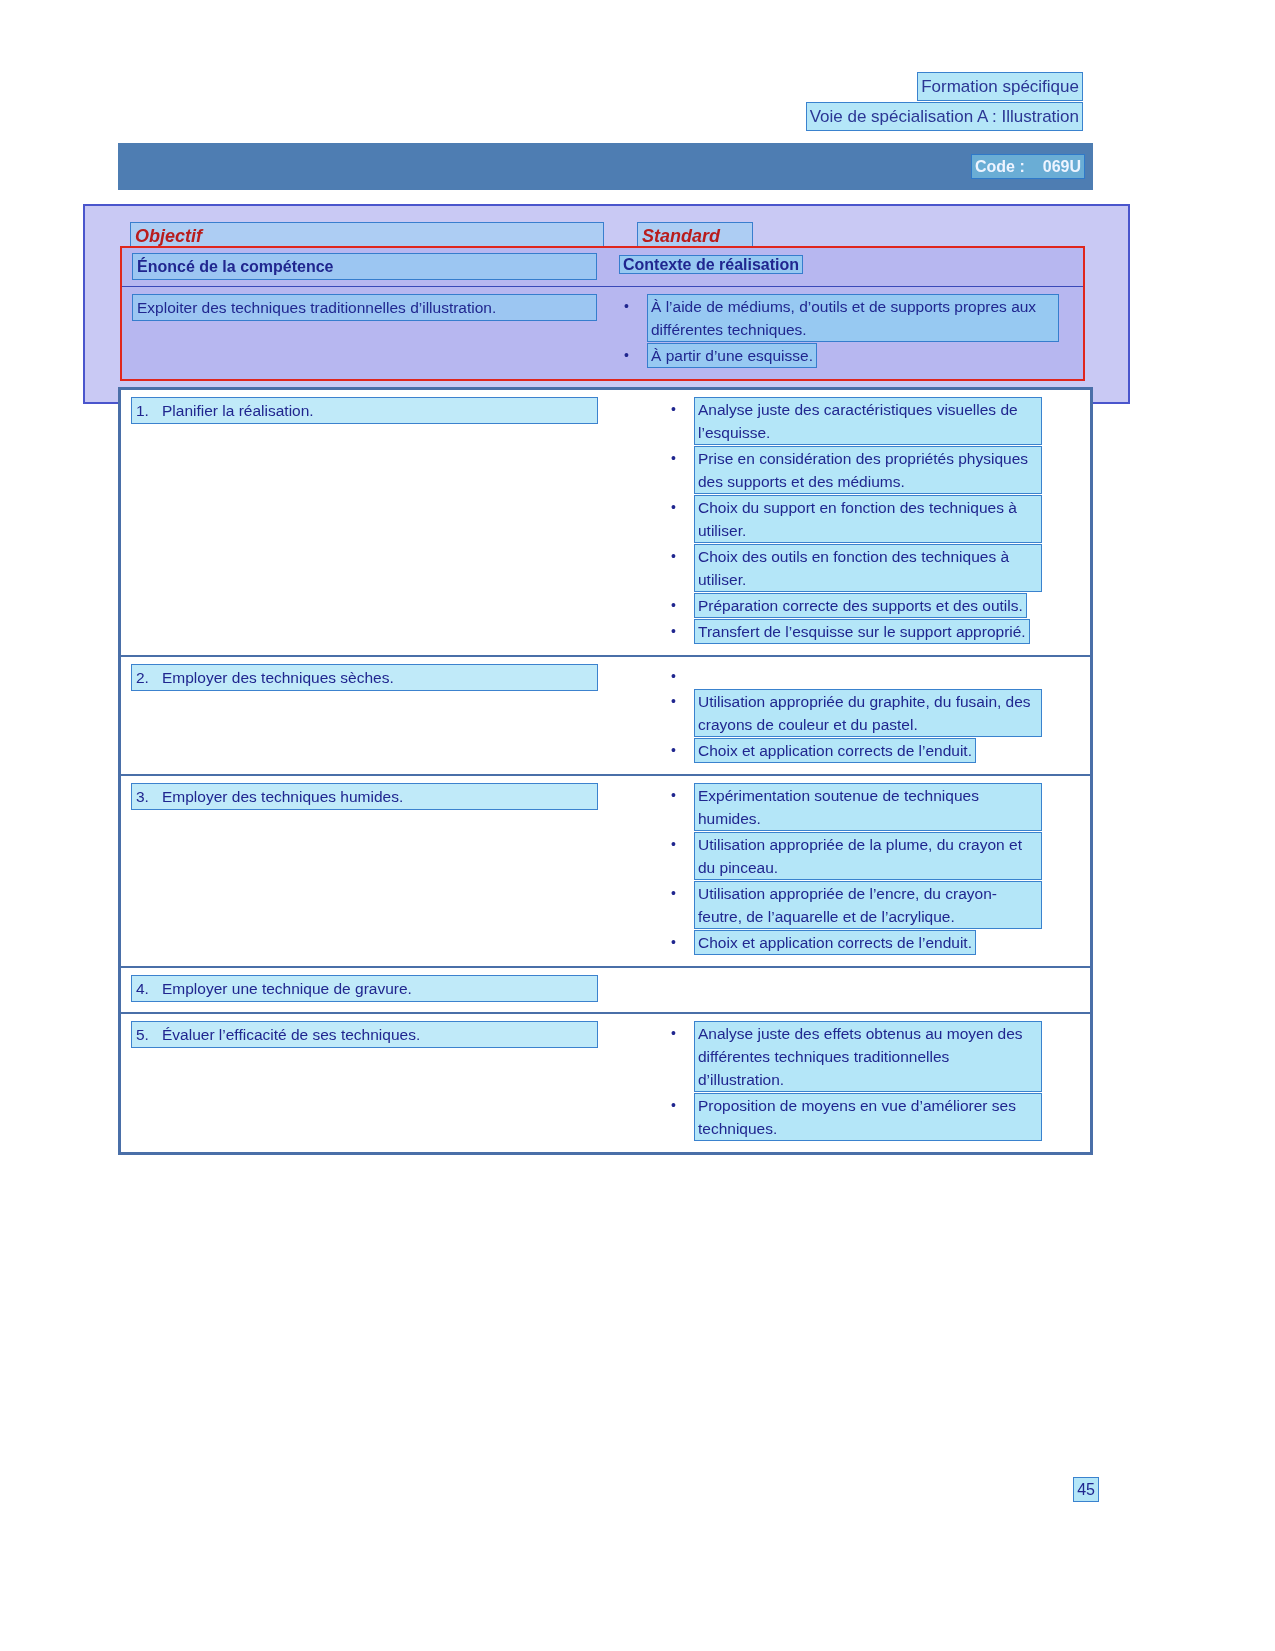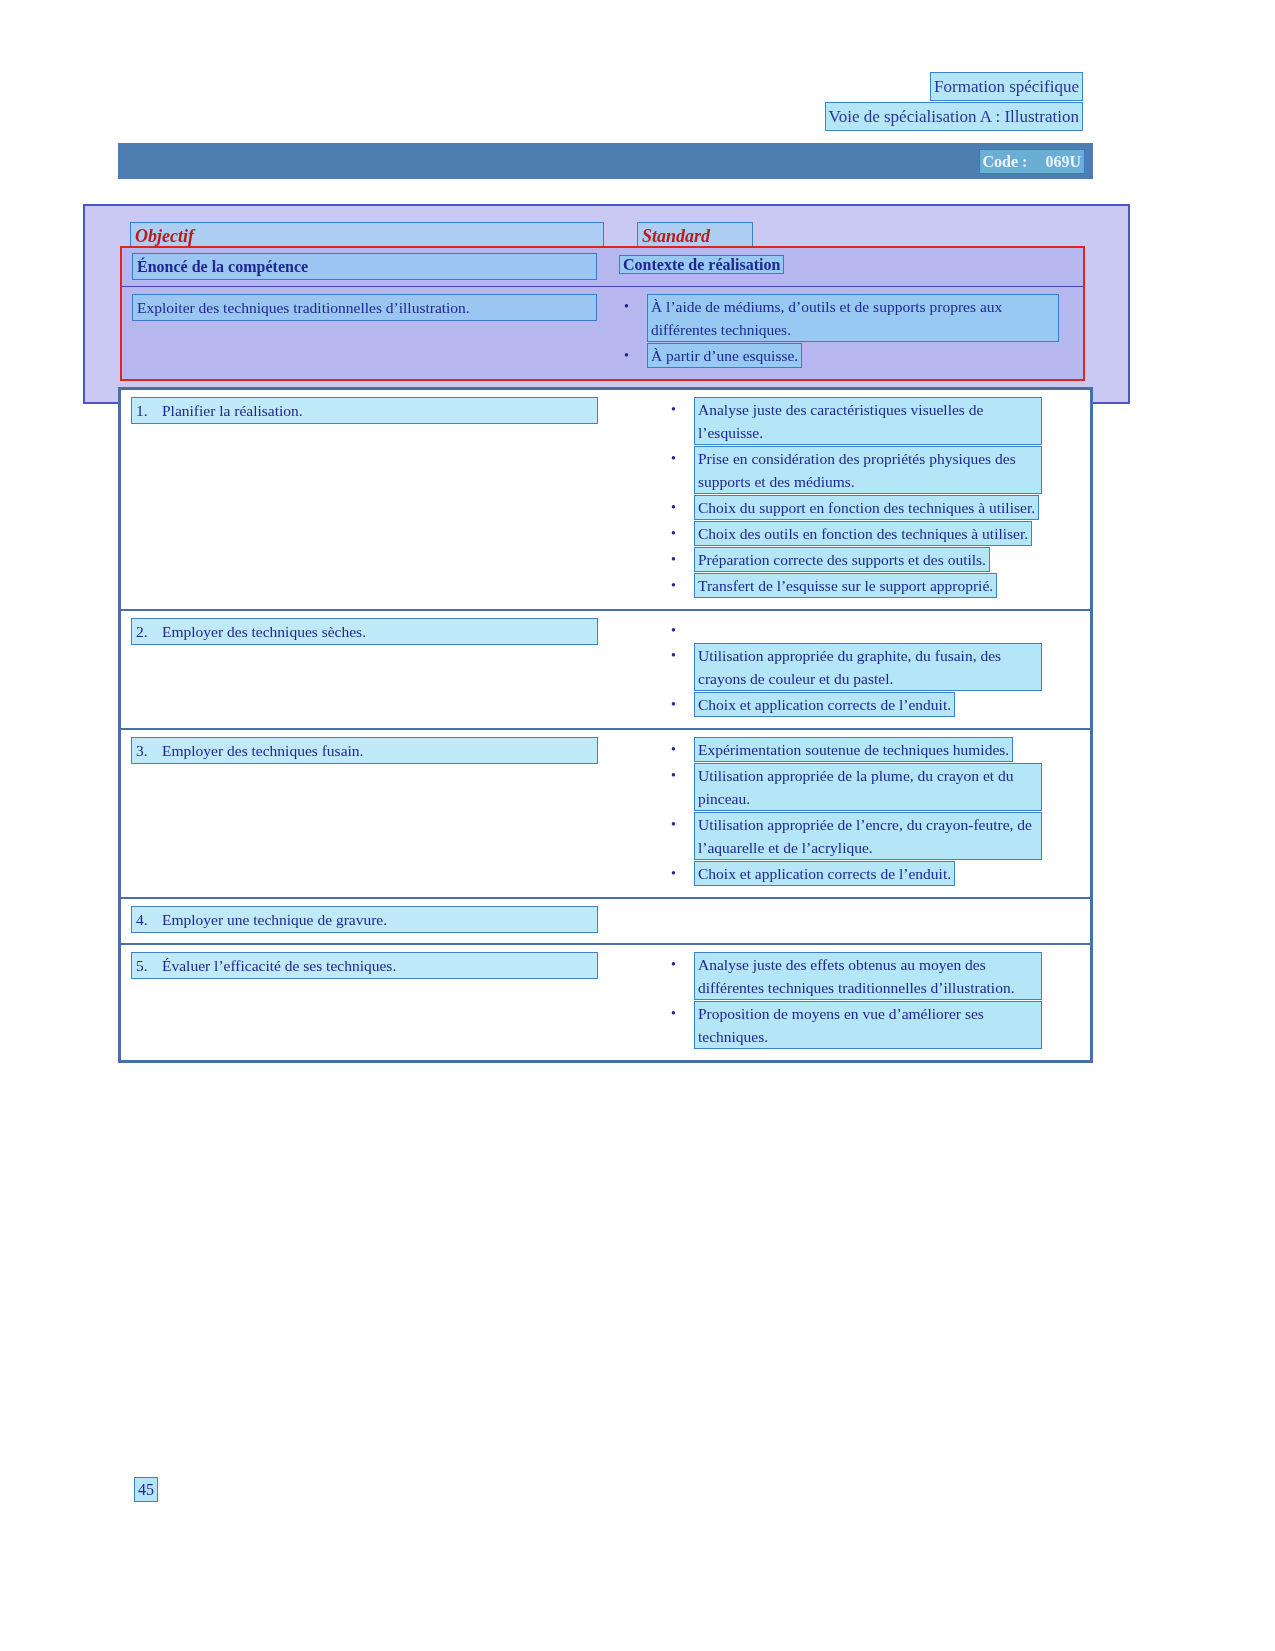--- a/index.html
+++ b/index.html
@@ -1,21 +1,21 @@
 <!DOCTYPE html>
 <html><head>
 <meta charset="utf-8">
 <style>
   html, body { margin: 0; padding: 0; background: #ffffff; }
   .page {
     position: relative;
     width: 1275px;
     height: 1651px;
     background: #ffffff;
-    font-family: Liberation Serif, serif;
+    font-family: Liberation Sans, sans-serif;
     color: #20268f;
     font-size: 15.5px;
     line-height: 23px;
     overflow: hidden;
   }
 
   
   .hl {
     background: rgba(130, 214, 243, 0.60);
     border: 1px solid rgba(37, 112, 199, 0.85);
@@ -43,21 +43,21 @@
   }
   .doc-header .line { margin-bottom: 1px; }
   .doc-header .hl { display: inline-block; }
 
   
   .code-bar {
     position: absolute;
     top: 143px;
     left: 118px;
     width: 975px;
-    height: 36px;
+    height: 47px;
     background: #4e7db2;
     display: flex;
     align-items: center;
     justify-content: flex-end;
     padding-right: 8px;
     box-sizing: border-box;
   }
   .code-bar .hl {
     color: #eef4ff;
     font-weight: bold;
@@ -138,23 +138,23 @@
   .t-row { display: flex; padding: 7px 0 10px 0; gap: 46px; }
   .t-row + .t-row { border-top: 2px solid #4a6fa8; }
   .t-left  { width: 499px; padding-left: 10px; padding-right: 22px; box-sizing: border-box; flex: none; }
   .t-right { flex: 1; padding-right: 48px; box-sizing: border-box; }
   .row-num { display: inline-block; width: 26px; }
 
   
   .page-footer {
     position: absolute;
     top: 1477px;
-    left: 134px;
+    left: 124px;
     width: 975px;
-    text-align: left;
+    text-align: right;
     font-size: 16px;
   }
   .page-footer .hl { display: inline-block; }
 </style>
 </head>
 <body>
 
 <div class="page">
 
   <div class="doc-header">
@@ -261,21 +261,21 @@
           <li>
               <span class="bullet"></span>
               <span class="hl">Choix et application corrects de l’enduit.</span>
             </li>
         </ul>
       </div>
     </div>
 
     <div class="t-row">
       <div class="t-left">
-        <span class="hl-block"><span class="row-num">3.</span><span>Employer des techniques fusain.</span></span>
+        <span class="hl-block"><span class="row-num">3.</span><span>Employer des techniques humides.</span></span>
       </div>
       <div class="t-right">
         <ul class="bullets">
           <li>
               <span class="bullet"></span>
               <span class="hl">Expérimentation soutenue de techniques humides.</span>
             </li>
           <li>
               <span class="bullet"></span>
               <span class="hl">Utilisation appropriée de la plume, du crayon et du pinceau.</span>

